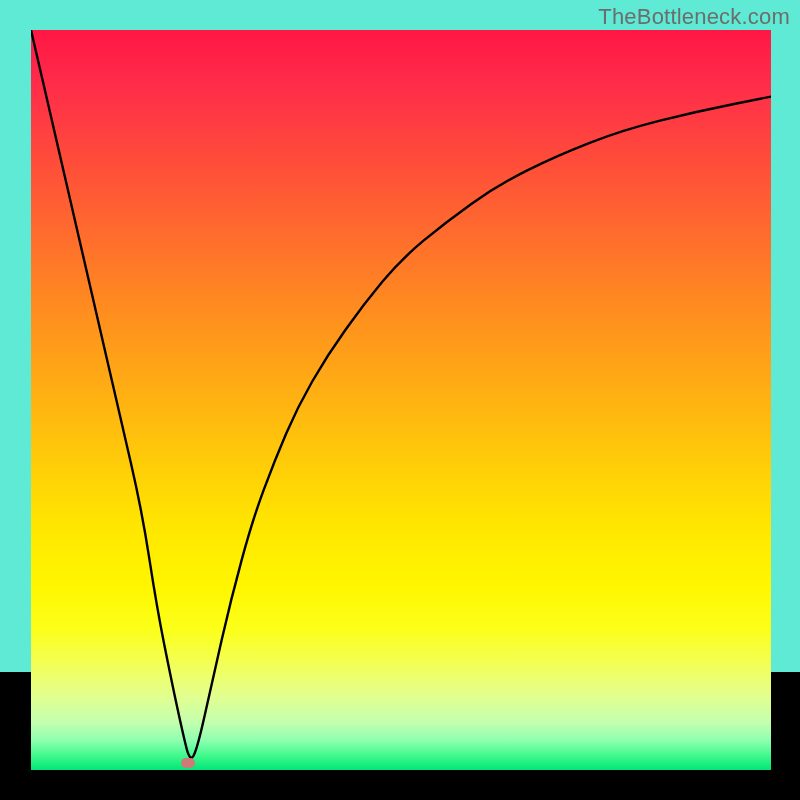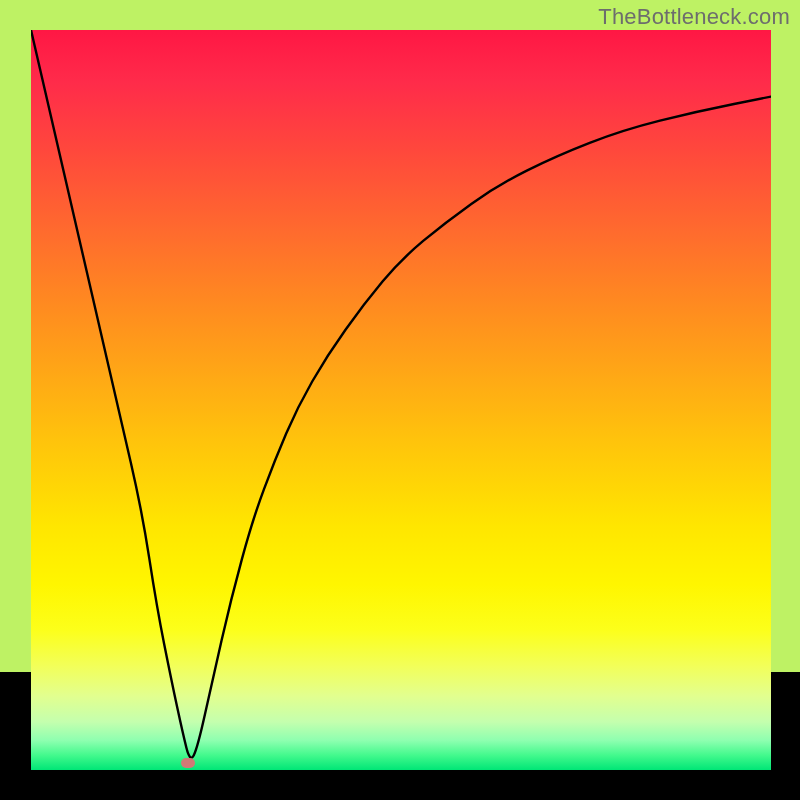--- a/index.html
+++ b/index.html
@@ -8,21 +8,21 @@
     width: 800px;
     height: 800px;
     background: #000;
     overflow: hidden;
     font-family: Arial, Helvetica, sans-serif;
   }
   .frame {
     position: relative;
     width: 800px;
     height: 672px;
-    background: #bef264;
+    background: #5eead4;
   }
   .plot-area {
     position: absolute;
     left: 31px;
     top: 30px;
     width: 740px;
     height: 740px;
     
     background: linear-gradient(
       to bottom,

